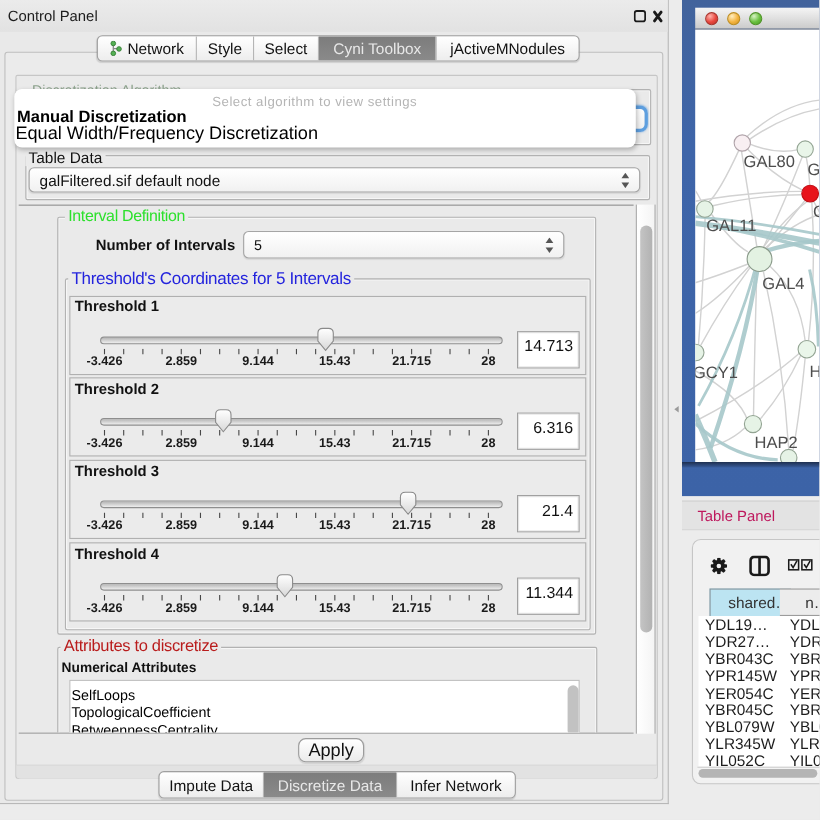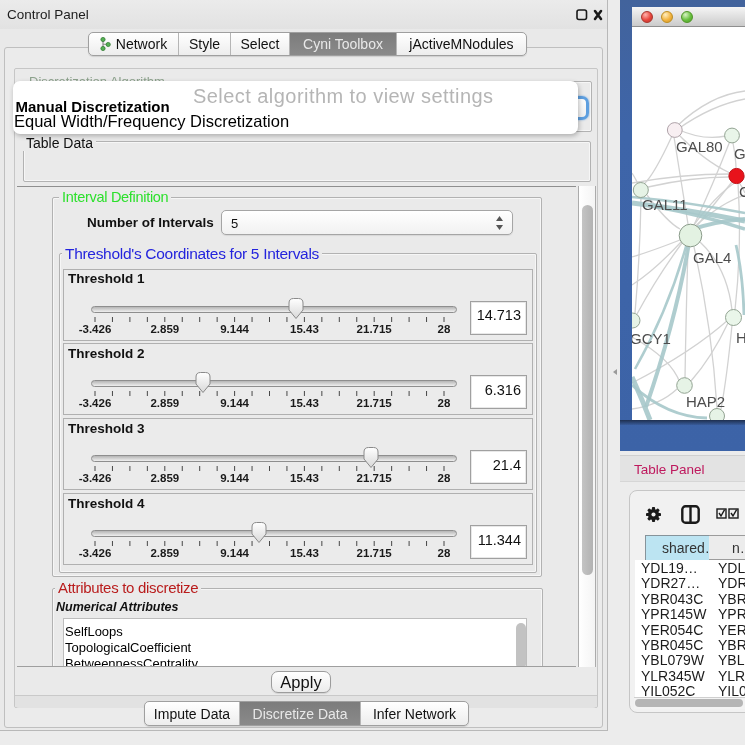--- a/index.html
+++ b/index.html
@@ -84,23 +84,30 @@
     <div class="s sel" style="width:107px;">Cyni Toolbox</div>
     <div class="s" style="width:129px;">jActiveMNodules</div>
   </div>
 
   <div class="group" style="left:22px;top:81px;width:570px;height:51px;"></div>
   <div class="gtitle" style="left:26px;top:74px;font-size:13px;color:#8ca28c;">Discretization Algorithm</div>
   <div class="abs" style="left:548px;top:96px;width:41px;height:24px;border:3px solid #5e9fdf;border-radius:7px;background:linear-gradient(#fdfdfd,#f0f0f0);box-shadow:0 0 2px rgba(80,150,220,0.8);"></div>
 
   <div class="group" style="left:23px;top:141px;width:568px;height:41px;"></div>
   <div class="gtitle" style="left:23px;top:135px;font-size:14px;color:#111;text-align:right;">Table Data</div>
+  <div class="combo" style="left:26px;top:152px;width:556px;height:23px;font-size:14px;">
+    <span class="txt">galFiltered.sif default node</span>
+    <svg class="arr" viewBox="0 0 9 14">
+        <path d="M4.5 0 L8 5 L1 5 Z" fill="#555"></path>
+        <path d="M4.5 14 L8 9 L1 9 Z" fill="#555"></path>
+      </svg>
+  </div>
 
   <div id="popup" class="abs">
-    <div class="abs" style="left:180px;top:3.5px;width:380px;font-size:20px;letter-spacing:0.45px;color:#b5b5b5;">Select algorithm to view settings</div>
+    <div class="abs" style="left:180px;top:3.5px;width:380px;font-size:12px;letter-spacing:0.45px;color:#b5b5b5;">Select algorithm to view settings</div>
     <div class="abs" style="left:2.5px;top:17px;font-size:15px;font-weight:bold;color:#000;">Manual Discretization</div>
     <div class="abs" style="left:1px;top:31px;font-size:16.5px;color:#000;">Equal Width/Frequency Discretization</div>
   </div>
 
   <div class="abs" style="left:17px;top:186px;width:559px;height:481px;border-top:1px solid #8f8f8f;border-bottom:1px solid #9f9f9f;background:#eaeaea;overflow:hidden;" id="viewport">
 
     <div class="group" style="left:35px;top:10px;width:490px;height:380px;"></div>
     <div class="gtitle" style="left:42px;top:1.5px;font-size:14.5px;letter-spacing:-0.3px;color:#2ce02c;">Interval Definition</div>
 
     <div class="abs" style="left:70px;top:28px;font-size:13.5px;font-weight:bold;color:#111;">Number of Intervals</div>
@@ -291,21 +298,21 @@
             </linearGradient>
           </defs>
   </svg>
         <div class="vbox">
           <span class="v">11.344</span>
         </div>
       </div>
 
     <div class="group" style="left:35px;top:401px;width:491px;height:90px;"></div>
     <div class="gtitle" style="left:38px;top:392px;font-size:15px;letter-spacing:-0.3px;color:#b91c1c;">Attributes to discretize</div>
-    <div class="abs" style="left:39px;top:413px;font-size:12.5px;font-weight:bold;color:#111;font-style:italic;">Numerical Attributes</div>
+    <div class="abs" style="left:39px;top:413px;font-size:12.5px;font-weight:bold;color:#111;">Numerical Attributes</div>
     <div class="abs" style="left:46px;top:431px;width:464px;height:50px;background:#ffffff;border:1px solid #bdbdbd;">
       <div class="abs" style="left:1px;top:4.5px;font-size:13px;">SelfLoops</div>
       <div class="abs" style="left:1px;top:20.5px;font-size:13px;">TopologicalCoefficient</div>
       <div class="abs" style="left:1px;top:36.5px;font-size:13px;">BetweennessCentrality</div>
       <div class="sb-thumb" style="left:452px;top:4px;width:10px;height:46px;background:#c2c2c2;"></div>
     </div>
   </div>
 
   <div class="vsb-track abs" style="left:578px;top:186px;width:18px;height:481px;"></div>
   <div class="sb-thumb abs" style="left:582px;top:205px;width:11px;height:370px;"></div>

